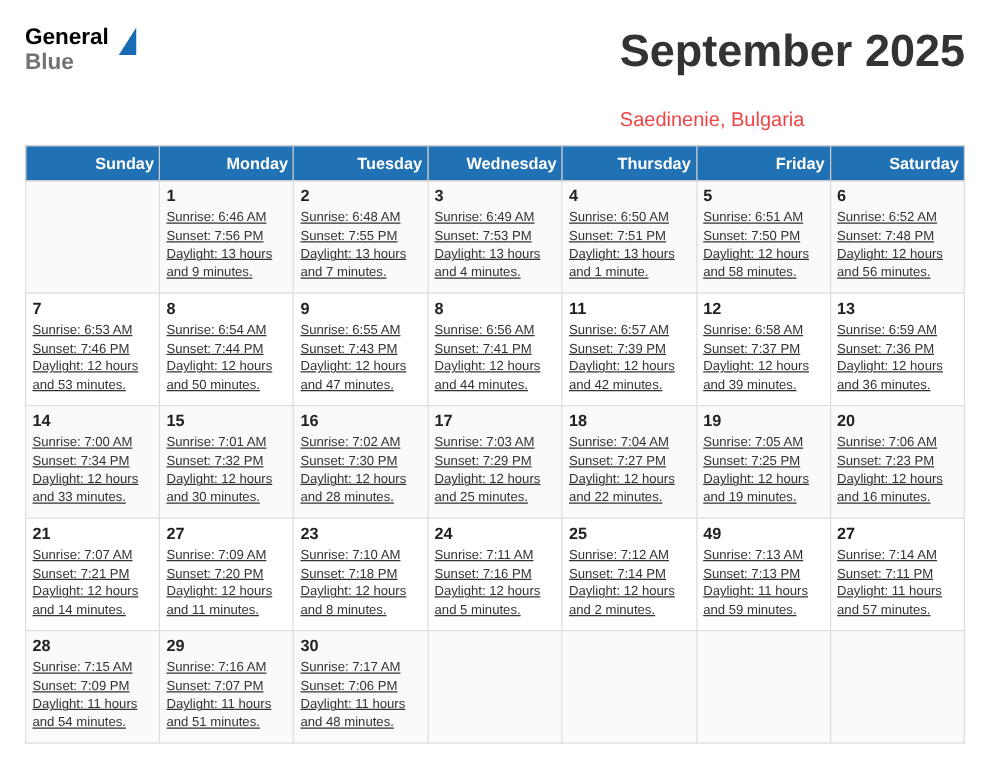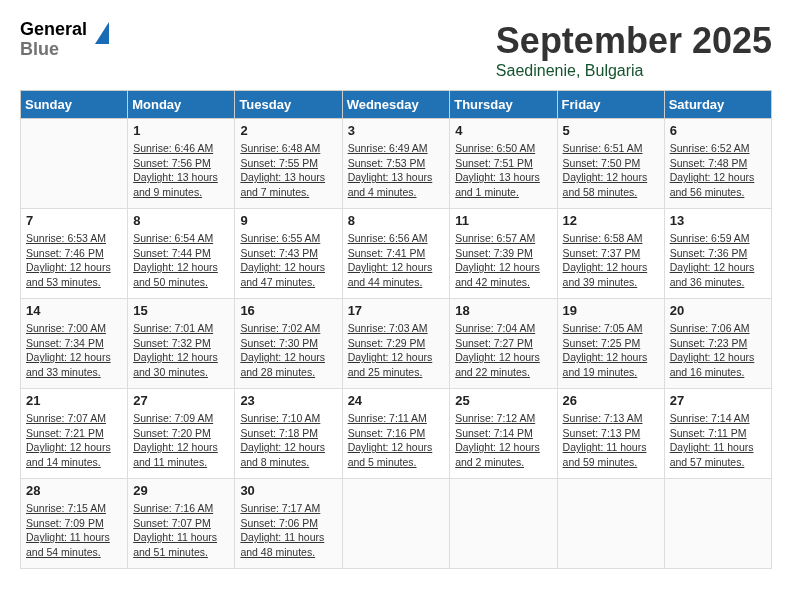--- a/index.html
+++ b/index.html
@@ -38,21 +38,22 @@
     .title-section {
       text-align: left;
     }
     .month-title {
       font-size: 36px;
       font-weight: bold;
       color: #333;
     }
     .location {
       font-size: 16px;
-      color: #14532d;
+      color: #ef4444;
+      margin-top: 26px;
     }
     .calendar {
       width: 100%;
       border-collapse: collapse;
       font-size: 11px;
     }
     .calendar th {
       background-color: #2171b5;
       color: #fff;
       padding: 6px 4px;
@@ -79,21 +80,21 @@
       font-size: 10.5px;
       color: #333;
       line-height: 1.4;
       text-decoration: underline;
     }
     .empty-cell {
       background: #f9f9f9;
     }
     tr:nth-child(even) td { background: #ffffff; }
     tr:nth-child(odd) td { background: #fafafa; }
-    .calendar thead tr th { background: #2171b5; }
+    .calendar thead tr th { background: #2171b5; text-align: right; }
   </style>
 </head>
 <body>
 
 <div class="header">
   <div class="logo">
     <div style="position:relative;display:flex;flex-direction:column;align-items:flex-start;">
       <span class="logo-text">
         <span class="general">General</span>
         <span class="blue">Blue</span>
@@ -224,21 +225,21 @@
         </td>
         <td>
           <div class="day-number">24</div>
           <div class="day-info">Sunrise: 7:11 AM<br>Sunset: 7:16 PM<br>Daylight: 12 hours and 5 minutes.</div>
         </td>
         <td>
           <div class="day-number">25</div>
           <div class="day-info">Sunrise: 7:12 AM<br>Sunset: 7:14 PM<br>Daylight: 12 hours and 2 minutes.</div>
         </td>
         <td>
-          <div class="day-number">26</div>
+          <div class="day-number">49</div>
           <div class="day-info">Sunrise: 7:13 AM<br>Sunset: 7:13 PM<br>Daylight: 11 hours and 59 minutes.</div>
         </td>
         <td>
           <div class="day-number">27</div>
           <div class="day-info">Sunrise: 7:14 AM<br>Sunset: 7:11 PM<br>Daylight: 11 hours and 57 minutes.</div>
         </td>
       </tr>
       <tr>
         <td>
           <div class="day-number">28</div>

